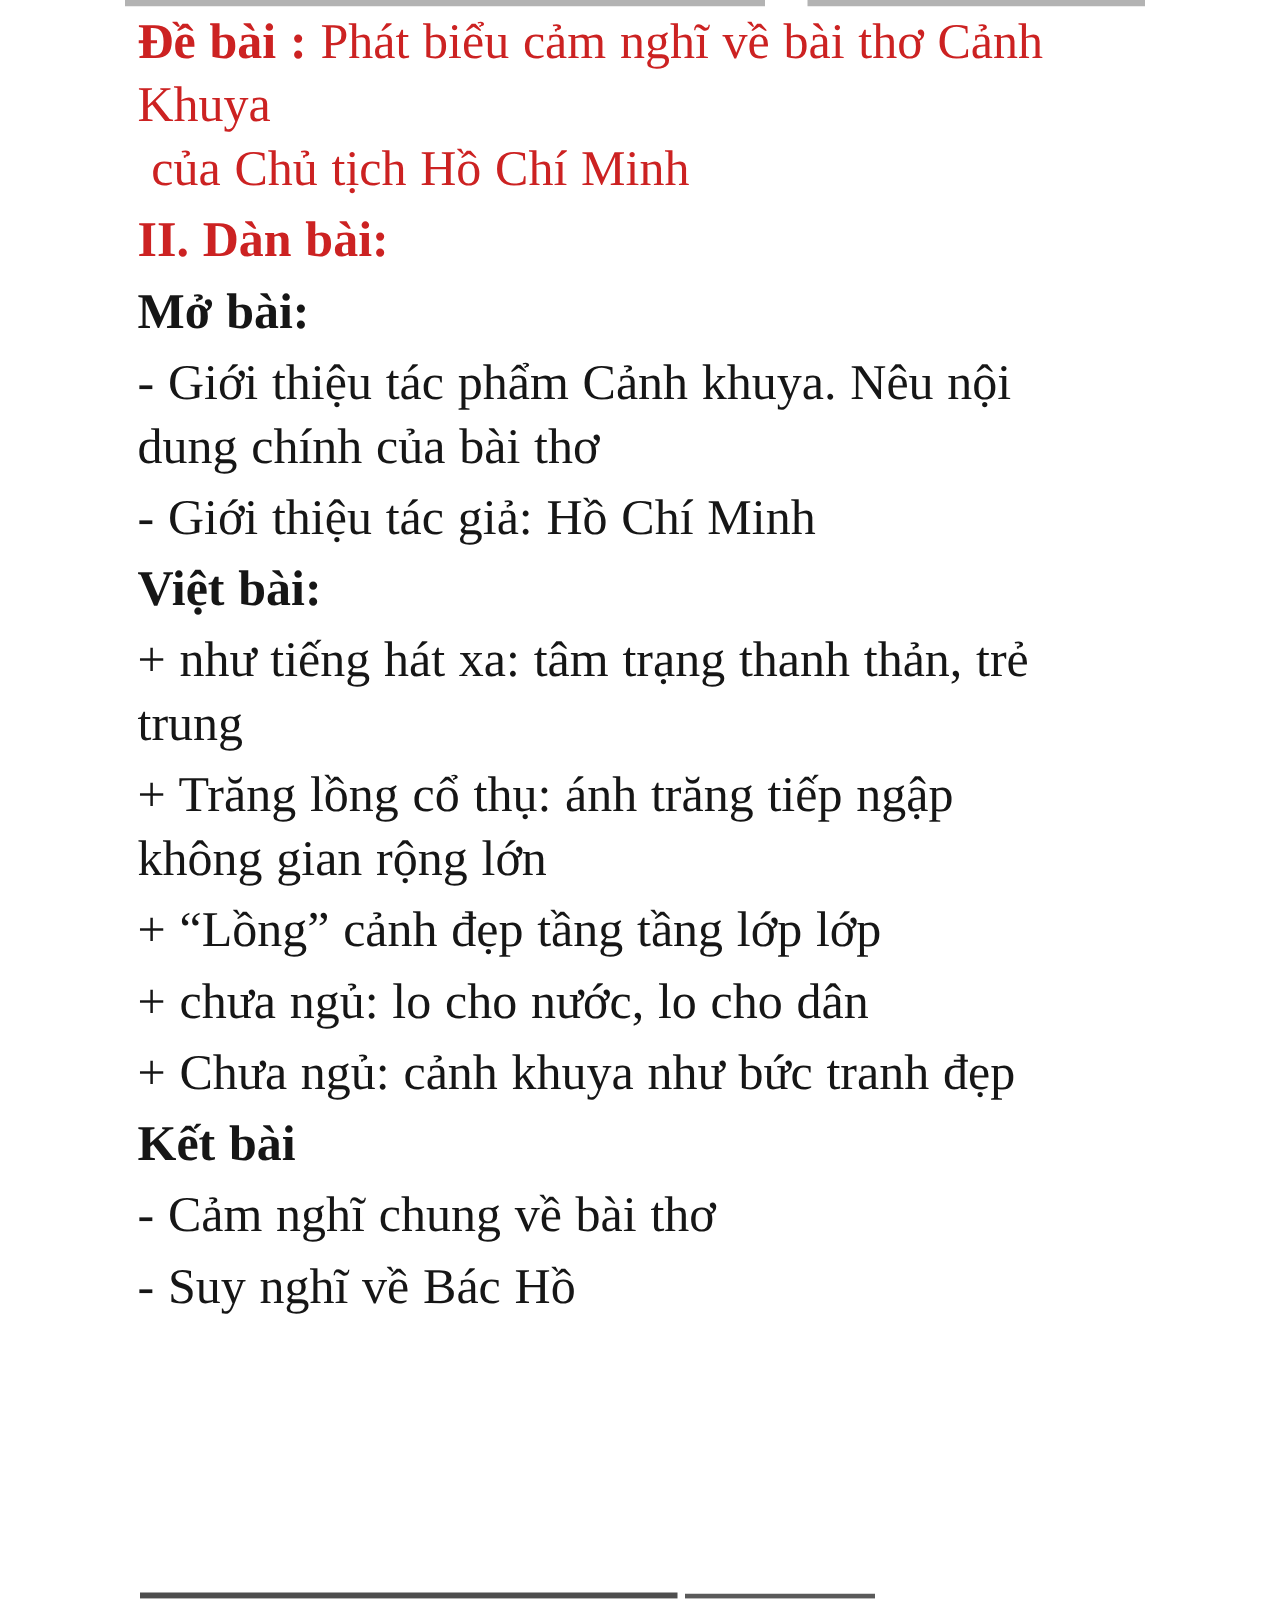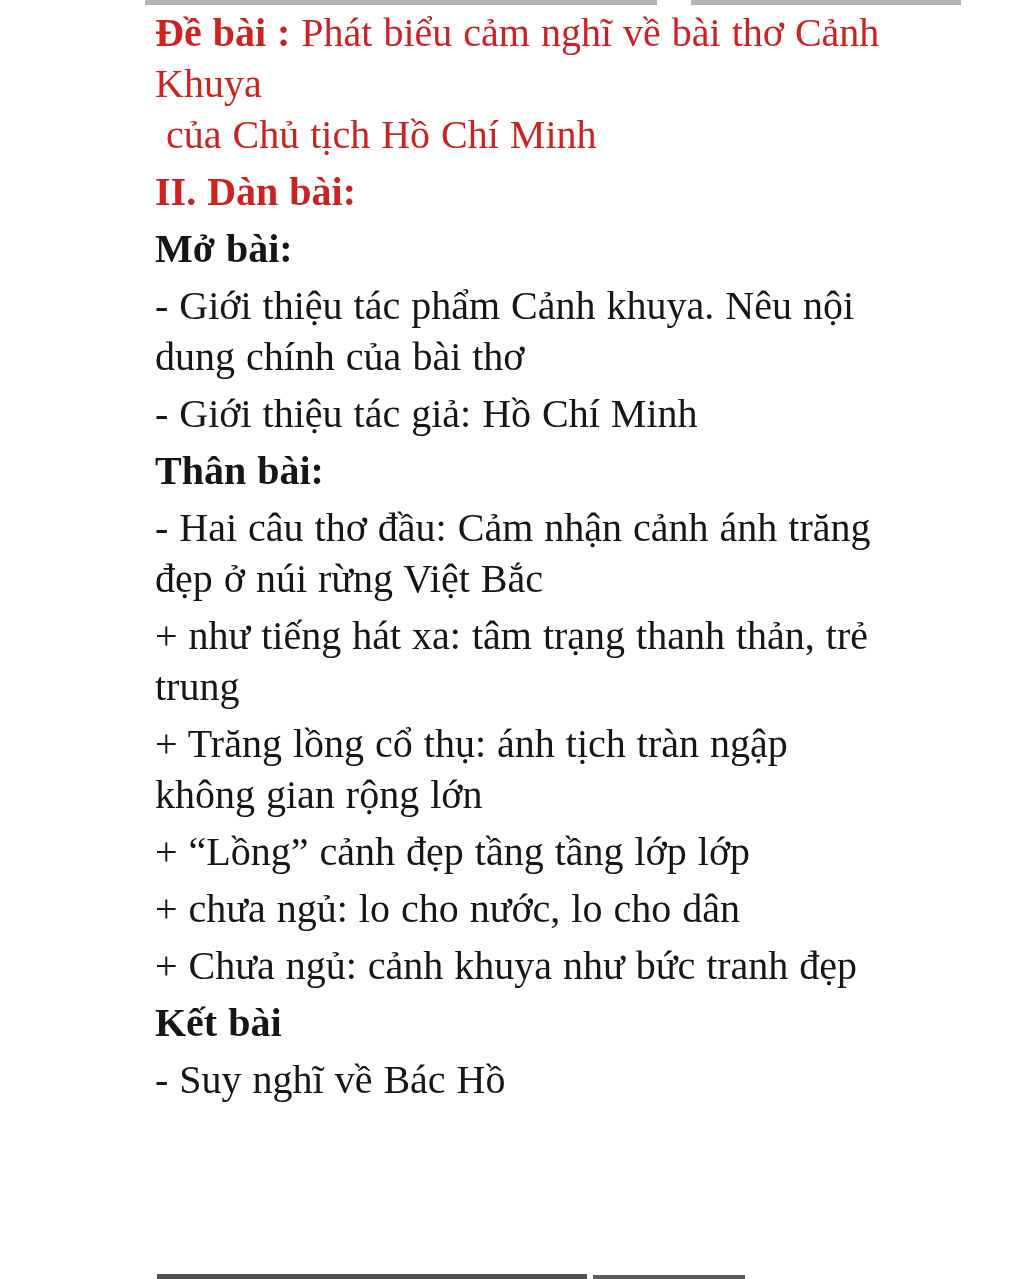--- a/index.html
+++ b/index.html
@@ -8,21 +8,20 @@
     background: #ffffff;
   }
   .page {
     position: relative;
     width: 916px;
     height: 1279px;
     background: #ffffff;
     overflow: hidden;
     font-family: "Liberation Serif", "DejaVu Serif", serif;
     color: #161616;
-    margin-left: 45px;
   }
   .content {
     padding: 7px 72px 0 110px;
   }
   .content p {
     margin: 0 0 6px 0;
     font-size: 40px;
     line-height: 51px;
     white-space: pre-wrap;
     word-spacing: 1px;
@@ -51,29 +50,29 @@
 
     <p class="red"><strong class="bold">Đề bài :</strong><span> Phát biểu cảm nghĩ về bài thơ Cảnh Khuya
  của Chủ tịch Hồ Chí Minh</span></p>
 
     <p class="red bold">II. Dàn bài:</p>
 
     <p class="bold">Mở bài:</p>
     <p>- Giới thiệu tác phẩm Cảnh khuya. Nêu nội dung chính của bài thơ</p>
     <p>- Giới thiệu tác giả: Hồ Chí Minh</p>
 
-    <p class="bold">Thân bài:</p>
-    <p>- Hai câu thơ đầu: Cảm nhận cảnh ánh trăng đẹp ở núi rừng Việt Bắc</p>
+    <p class="bold">Việt bài:</p>
     <p>+ như tiếng hát xa: tâm trạng thanh thản, trẻ trung</p>
-    <p>+ Trăng lồng cổ thụ: ánh tịch tràn ngập không gian rộng lớn</p>
+    <p>+ Trăng lồng cổ thụ: ánh trăng tiếp ngập không gian rộng lớn</p>
     <p>+ “Lồng” cảnh đẹp tầng tầng lớp lớp</p>
     <p>+ chưa ngủ: lo cho nước, lo cho dân</p>
     <p>+ Chưa ngủ: cảnh khuya như bức tranh đẹp</p>
 
     <p class="bold">Kết bài</p>
+    <p>- Cảm nghĩ chung về bài thơ</p>
     <p>- Suy nghĩ về Bác Hồ</p>
 
   </div>
 
   <div class="artifact bottom-a"></div>
   <div class="artifact bottom-b"></div>
 
 </div>
 
 </body></html>

